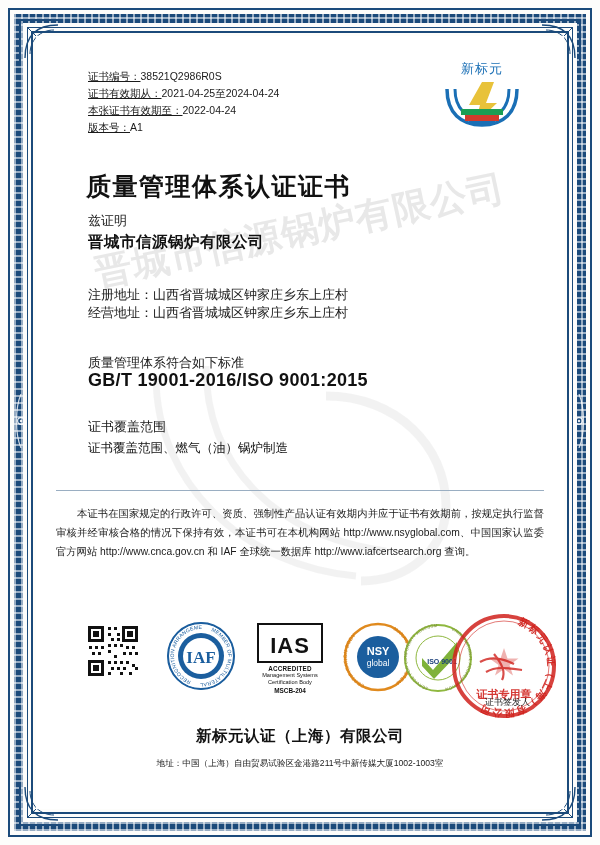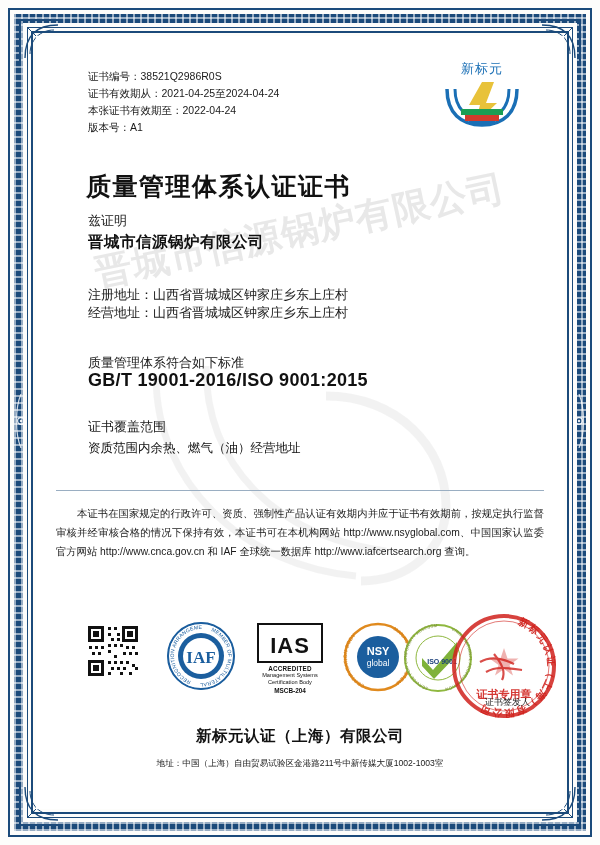--- a/index.html
+++ b/index.html
@@ -123,21 +123,21 @@
 
   
   .meta {
     position: absolute;
     left: 52px;
     top: 32px;
     font-size: 10.5px;
     color: #1a1a1a;
     line-height: 17px;
   }
-  .meta .label { display:inline-block; }
+  .meta .label { display:inline-block;text-decoration:underline; }
   .meta .val { color:#1a1a1a;text-align:right; }
 
   .title {
     position: absolute;
     left: 50px;
     top: 134px;
     font-size: 25px;
     font-weight: bold;
     color: #111;
     letter-spacing: 1.5px;
@@ -394,21 +394,21 @@
 
     <div class="block hereby">兹证明</div>
     <div class="block company">晋城市信源锅炉有限公司</div>
     <div class="block addr2">经营地址：山西省晋城城区钟家庄乡东上庄村</div>
     <div class="block addr1">注册地址：山西省晋城城区钟家庄乡东上庄村</div>
 
     <div class="block standard-label">质量管理体系符合如下标准</div>
     <div class="block standard">GB/T 19001-2016/ISO 9001:2015</div>
 
     <div class="block scope-label">证书覆盖范围</div>
-    <div class="block scope">资质范围内余热、燃气（油）经营地址</div>
+    <div class="block scope">证书覆盖范围、燃气（油）锅炉制造</div>
 
     <div class="divider"></div>
 
     <div class="legal">本证书在国家规定的行政许可、资质、强制性产品认证有效期内并应于证书有效期前，按规定执行监督审核并经审核合格的情况下保持有效，本证书可在本机构网站 http://www.nsyglobal.com、中国国家认监委官方网站 http://www.cnca.gov.cn 和 IAF 全球统一数据库 http://www.iafcertsearch.org 查询。</div>
 
     <div class="marks">
 
       <div class="qr">
         <svg width="54" height="54" viewBox="0 0 54 54">
           <rect width="54" height="54" fill="#fff"></rect>

